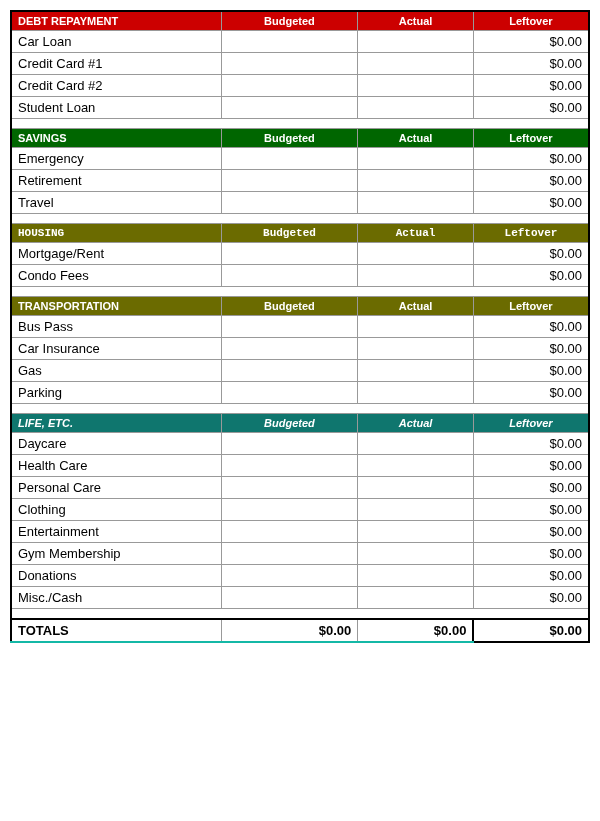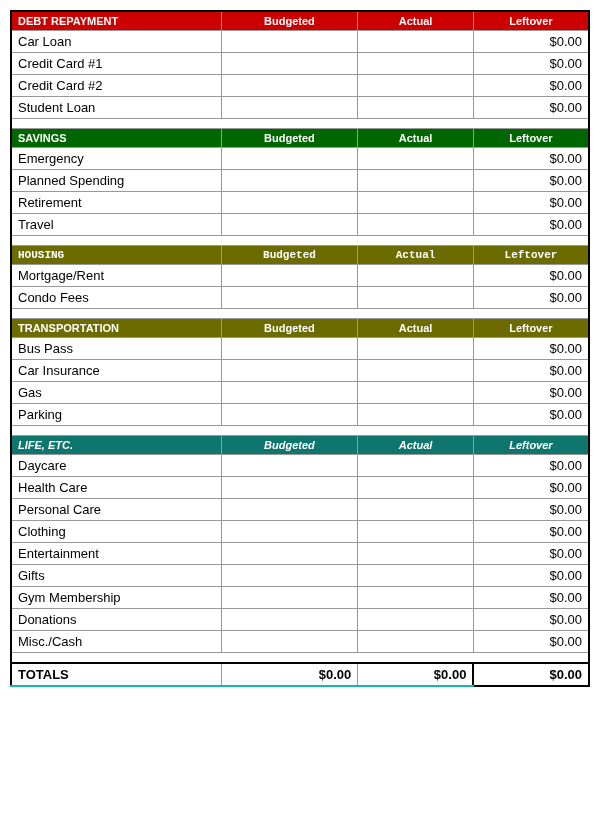--- a/index.html
+++ b/index.html
@@ -135,26 +135,20 @@
     <td class="col-actual savings-header-bg col-actual-header">Actual</td>
     <td class="col-leftover savings-header-bg col-leftover-header">Leftover</td>
   </tr>
   <tr class="data-row">
     <td class="col-category">Emergency</td>
     <td class="col-budgeted"></td>
     <td class="col-actual"></td>
     <td class="col-leftover value-right">$0.00</td>
   </tr>
   <tr class="data-row">
-    <td class="col-category">Planned Spending</td>
-    <td class="col-budgeted"></td>
-    <td class="col-actual"></td>
-    <td class="col-leftover value-right">$0.00</td>
-  </tr>
-  <tr class="data-row">
     <td class="col-category">Retirement</td>
     <td class="col-budgeted"></td>
     <td class="col-actual"></td>
     <td class="col-leftover value-right">$0.00</td>
   </tr>
   <tr class="data-row">
     <td class="col-category">Travel</td>
     <td class="col-budgeted"></td>
     <td class="col-actual"></td>
     <td class="col-leftover value-right">$0.00</td>
@@ -244,26 +238,20 @@
     <td class="col-leftover value-right">$0.00</td>
   </tr>
   <tr class="data-row">
     <td class="col-category">Clothing</td>
     <td class="col-budgeted"></td>
     <td class="col-actual"></td>
     <td class="col-leftover value-right">$0.00</td>
   </tr>
   <tr class="data-row">
     <td class="col-category">Entertainment</td>
-    <td class="col-budgeted"></td>
-    <td class="col-actual"></td>
-    <td class="col-leftover value-right">$0.00</td>
-  </tr>
-  <tr class="data-row">
-    <td class="col-category">Gifts</td>
     <td class="col-budgeted"></td>
     <td class="col-actual"></td>
     <td class="col-leftover value-right">$0.00</td>
   </tr>
   <tr class="data-row">
     <td class="col-category">Gym Membership</td>
     <td class="col-budgeted"></td>
     <td class="col-actual"></td>
     <td class="col-leftover value-right">$0.00</td>
   </tr>

